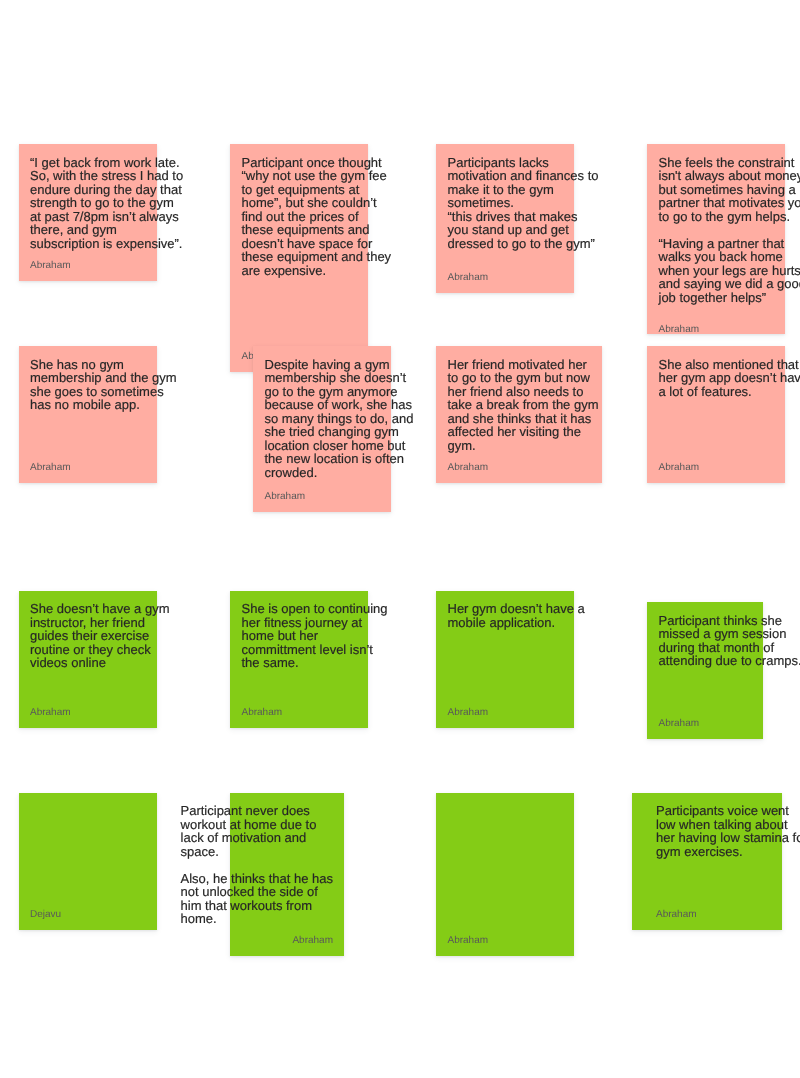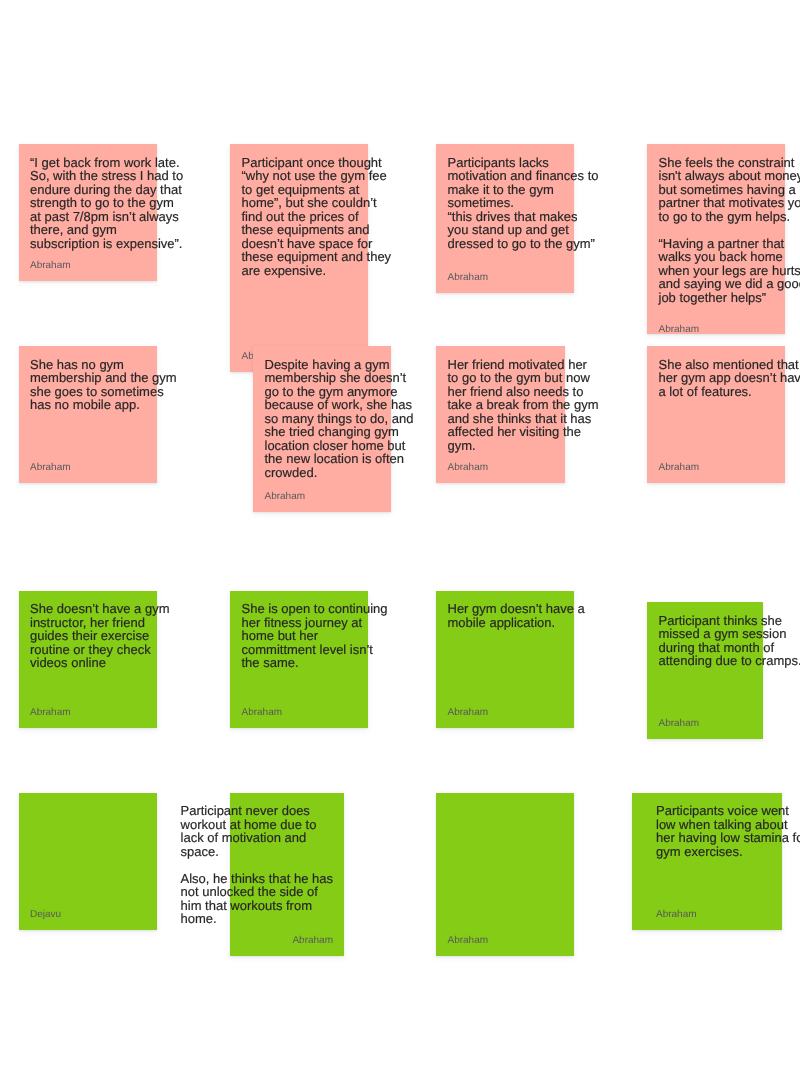--- a/index.html
+++ b/index.html
@@ -94,21 +94,21 @@
 membership she doesn’t
 go to the gym anymore
 because of work, she has
 so many things to do, and
 she tried changing gym
 location closer home but
 the new location is often
 crowded.</div>
     <div class="note-author">Abraham</div>
   </div>
-  <div class="note pink" style="left:436px;top:346px;width:129px;height:137px;">
+  <div class="note pink" style="left:436px;top:346px;width:166px;height:137px;">
     <div class="note-text">Her friend motivated her
 to go to the gym but now
 her friend also needs to
 take a break from the gym
 and she thinks that it has
 affected her visiting the
 gym.</div>
     <div class="note-author">Abraham</div>
   </div>
   <div class="note pink" style="left:647px;top:346px;width:138px;height:137px;">

